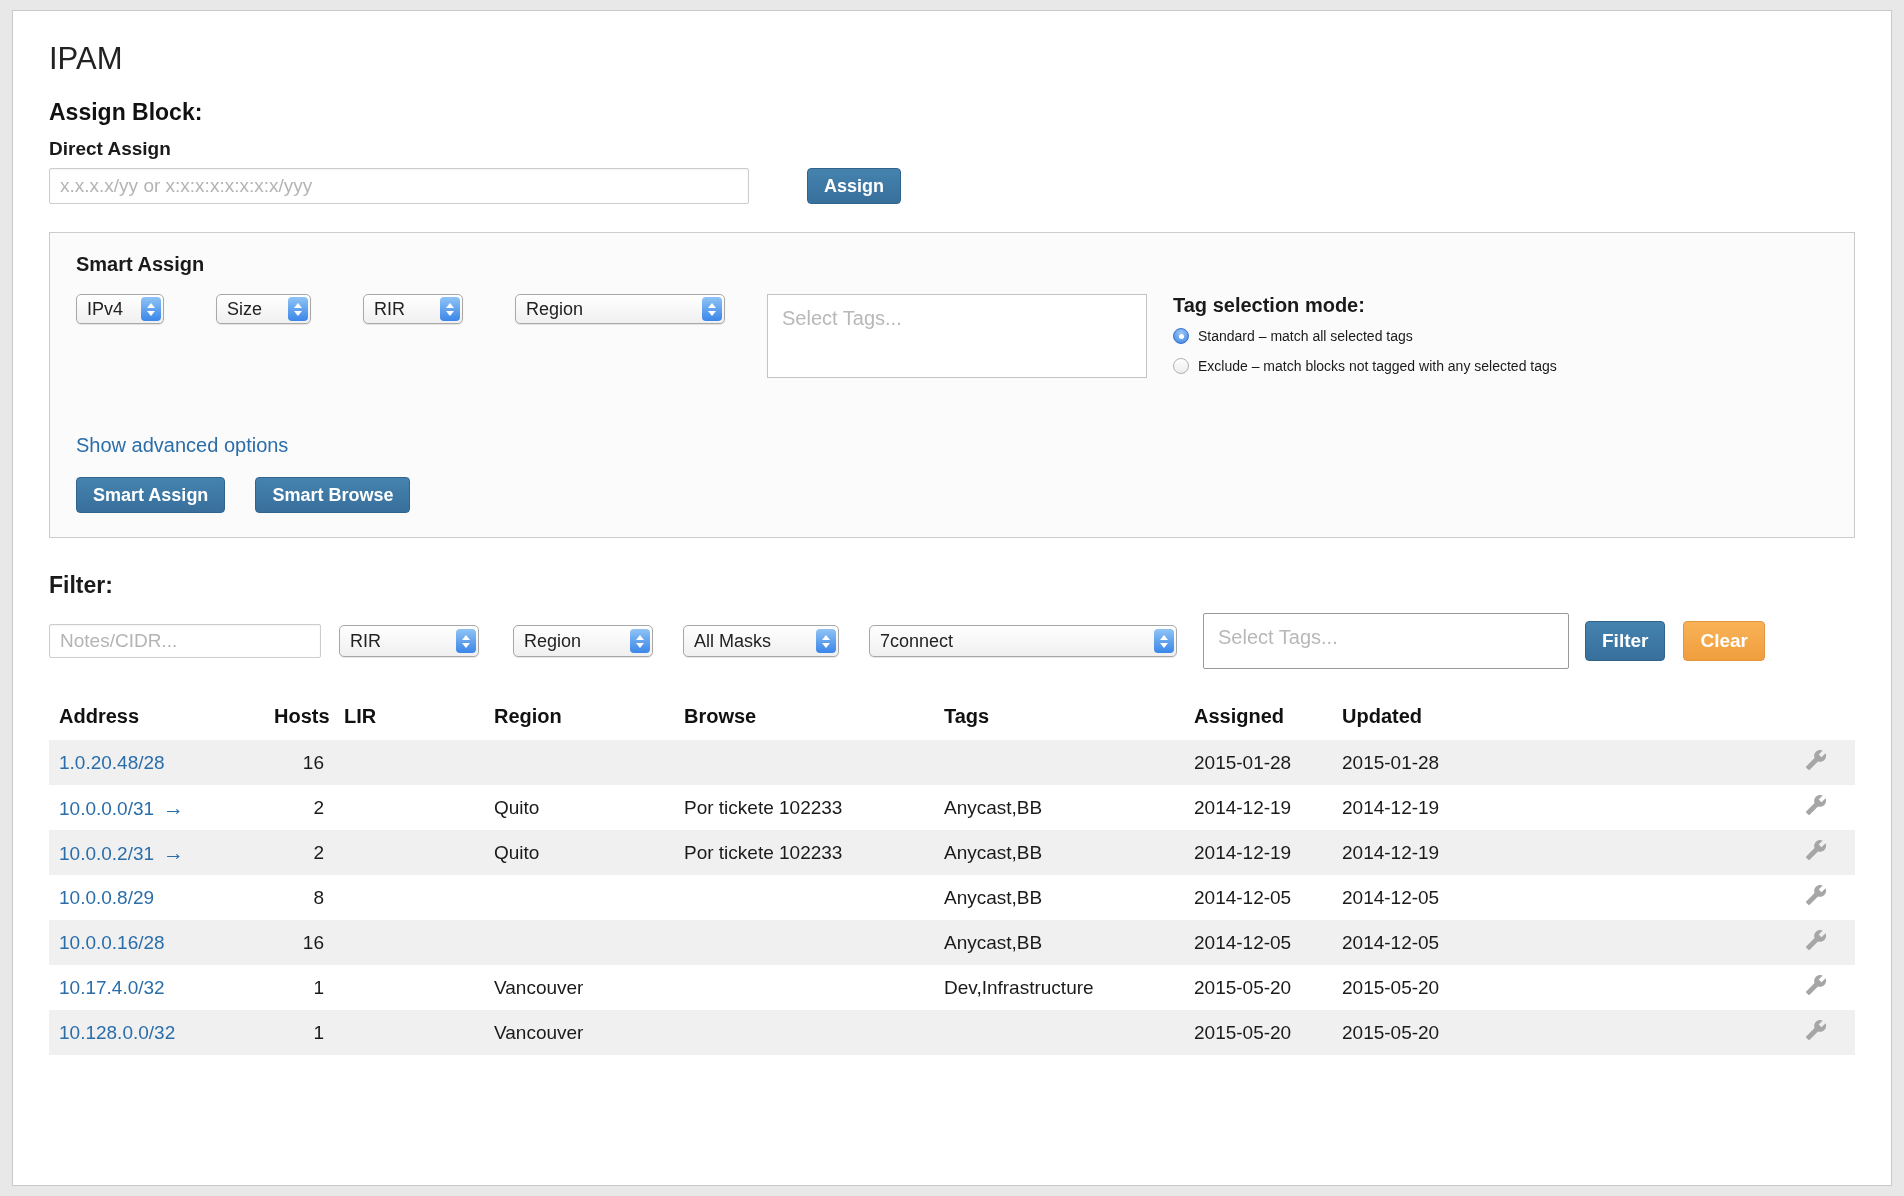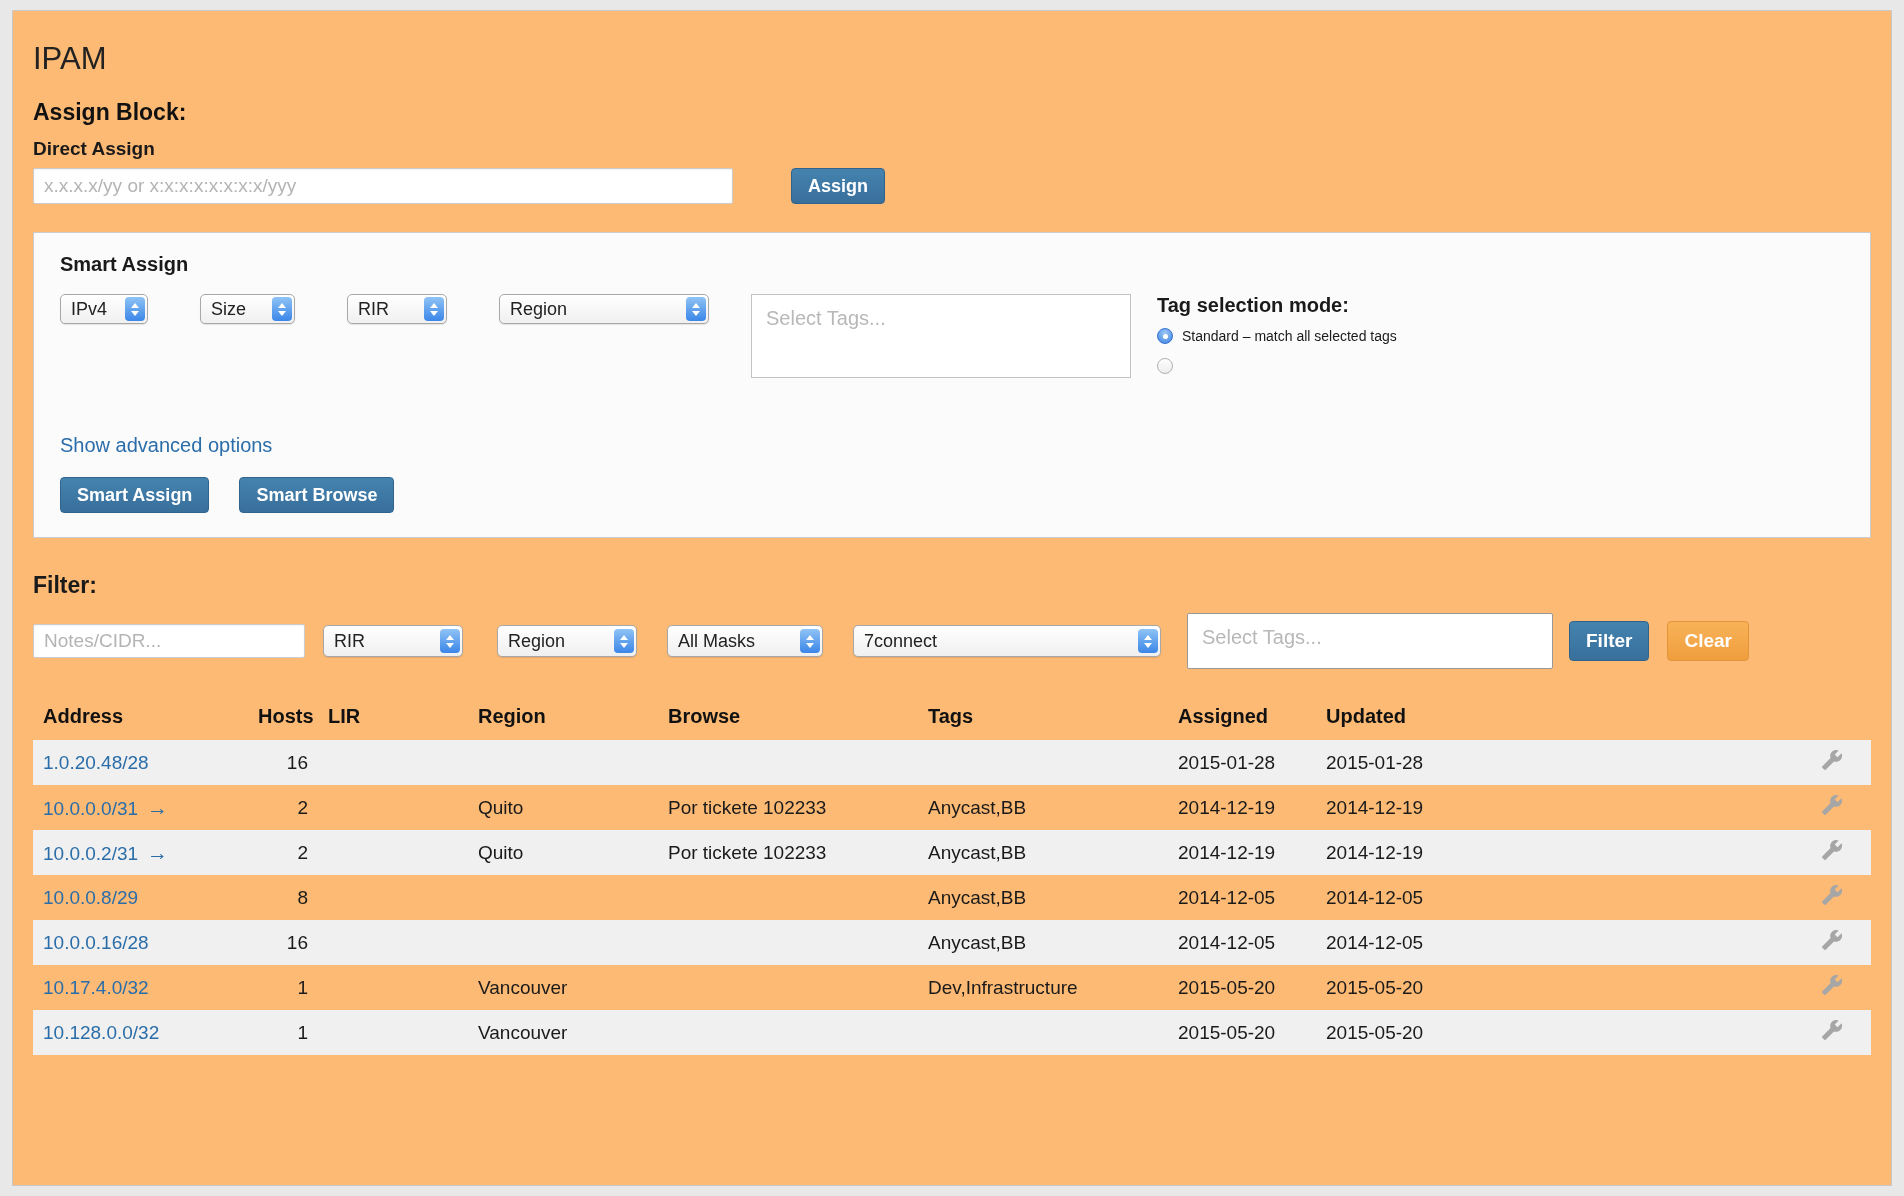--- a/index.html
+++ b/index.html
@@ -7,22 +7,22 @@
   body {
     width:1904px; height:1196px; overflow:hidden;
     background:#e8e8e8;
     font-family:"Liberation Sans", sans-serif;
     color:#1a1a1a;
   }
   input, button { font-family:inherit; }
 
   .card {
     margin:10px 12px; height:1176px;
-    background:#fdba74; border:1px solid #c9c9c9;
-    padding:24px 20px;
+    background:#ffffff; border:1px solid #c9c9c9;
+    padding:24px 36px;
   }
 
   .page-title { font-size:31px; font-weight:400; color:#222; margin:6px 0 22px; }
   .section-heading { font-size:23px; font-weight:700; color:#111; margin:0 0 12px; }
   .sub-label { font-size:19px; font-weight:700; margin:0 0 8px; }
 
   .direct-row { display:flex; align-items:center;gap:44px; }
   .text-input {
     height:36px; border:1px solid #ccc; border-radius:2px;
     padding:0 10px; font-size:19px; color:#333; background:#fff;
@@ -173,21 +173,21 @@
       </span>
 
       <div class="tags-box">
         <span class="ph">Select Tags...</span>
       </div>
 
       <div class="tag-mode">
         <div class="tag-mode-heading">Tag selection mode:</div>
         <div>
             <label class="radio-row checked"><span class="mac-radio"></span><span>Standard – match all selected tags</span></label>
-            <label class="radio-row"><span class="mac-radio"></span></label>
+            <label class="radio-row"><span class="mac-radio"></span><span>Exclude – match blocks not tagged with any selected tags</span></label>
           </div>
       </div>
 
     </div>
 
     <a class="advanced-link">Show advanced options</a>
 
     <div class="smart-buttons">
       <button class="btn btn-blue">Smart Assign</button>
       <button class="btn btn-blue">Smart Browse</button>

